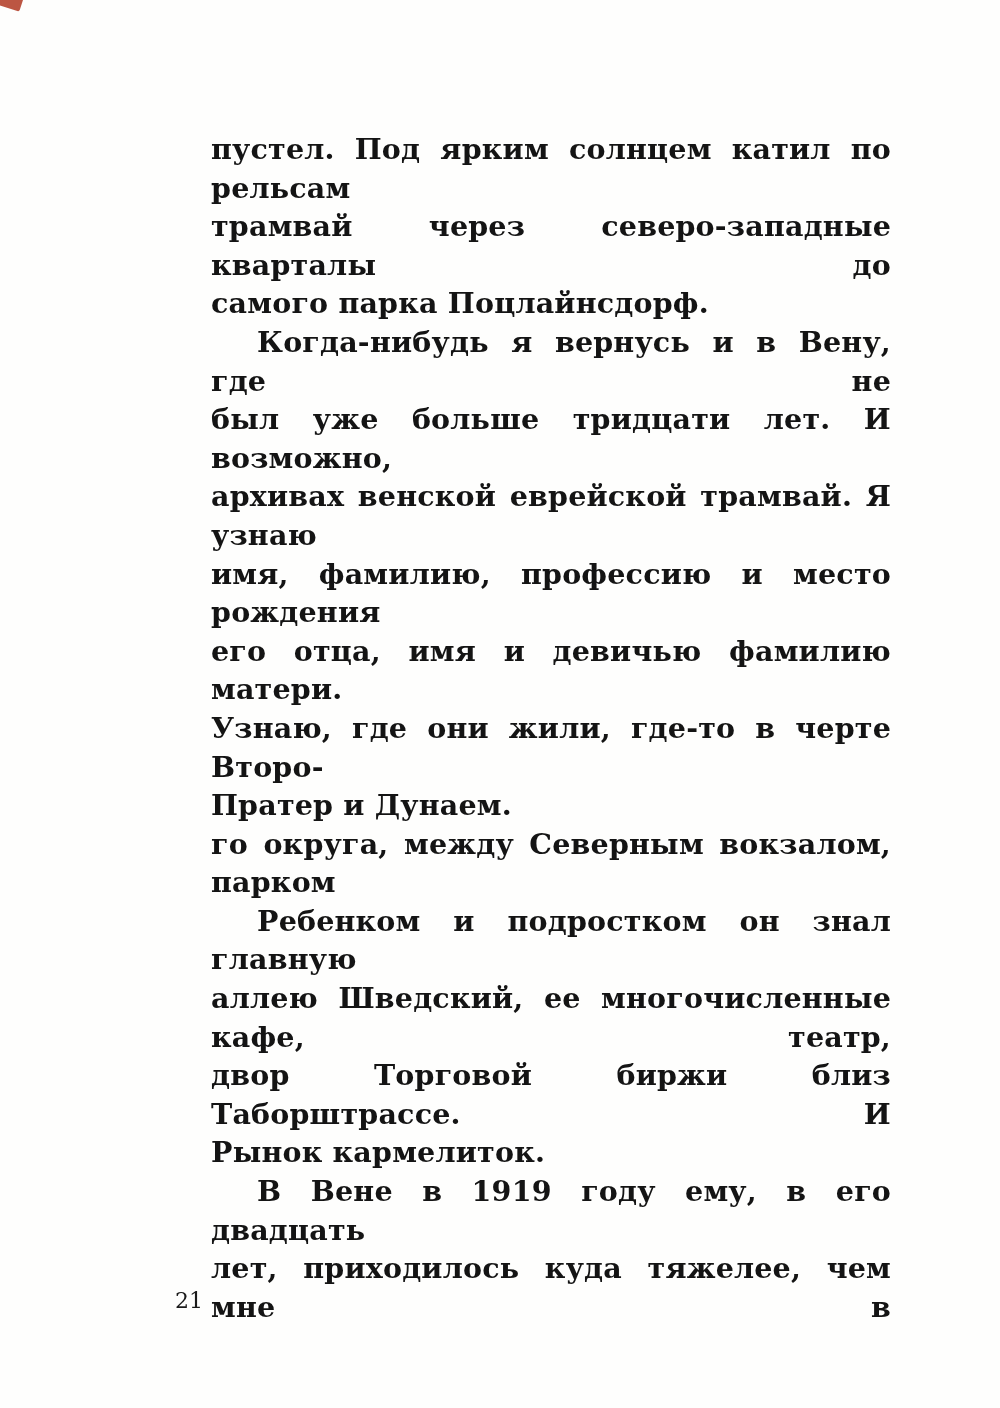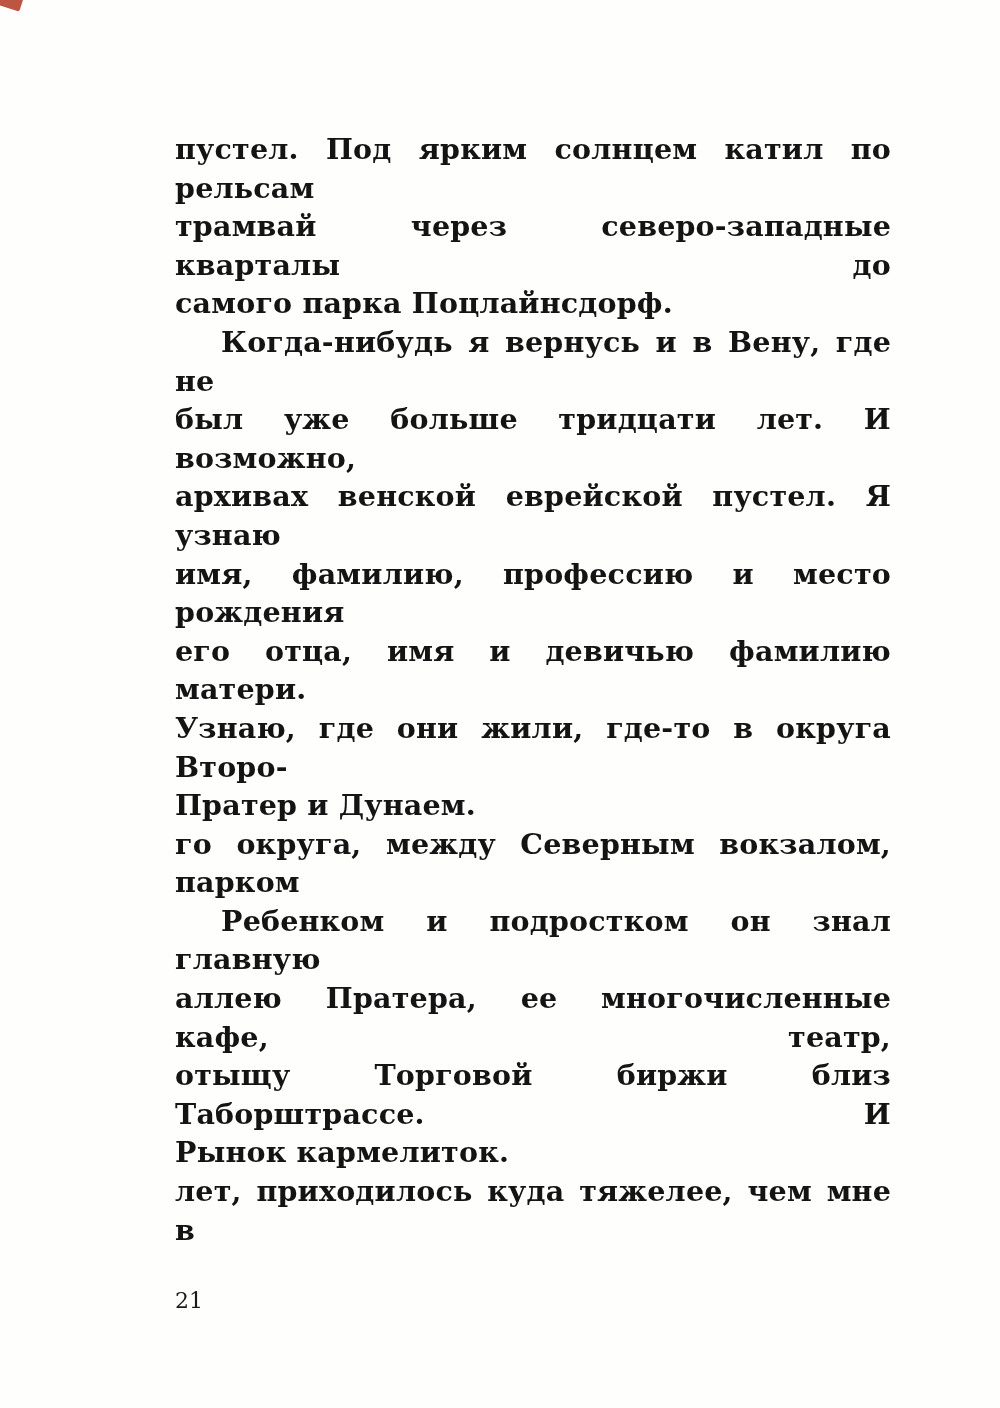--- a/index.html
+++ b/index.html
@@ -38,20 +38,21 @@
     width: 716px;
   }
   .line {
     font-size: 28.5px;
     font-weight: bold;
     line-height: 38.6px;
     letter-spacing: 0.2px;
     text-align: justify;
     text-align-last: justify;
     white-space: normal;
+    margin-left: 36px;
   }
   .line.last {
     text-align: right;
     text-align-last: left;
   }
   .line.indent {
     text-indent: 46px;
   }
   .page-number {
     position: absolute;
@@ -69,27 +70,28 @@
 
 <div class="page">
   <div class="scan-mark" style="background: rgb(181, 68, 47);"></div>
 
   <div class="text-block">
       <div class="line">пустел. Под ярким солнцем катил по рельсам</div>
       <div class="line">трамвай через северо-западные кварталы до</div>
       <div class="line last">самого парка Поцлайнсдорф.</div>
       <div class="line indent">Когда-нибудь я вернусь и в Вену, где не</div>
       <div class="line">был уже больше тридцати лет. И возможно,</div>
-      <div class="line">архивах венской еврейской пустел. Я узнаю</div>
+      <div class="line">архивах венской еврейской трамвай. Я узнаю</div>
       <div class="line">имя, фамилию, профессию и место рождения</div>
       <div class="line">его отца, имя и девичью фамилию матери.</div>
-      <div class="line">Узнаю, где они жили, где-то в округа Второ-</div>
+      <div class="line">Узнаю, где они жили, где-то в черте Второ-</div>
       <div class="line last">Пратер и Дунаем.</div>
       <div class="line">го округа, между Северным вокзалом, парком</div>
       <div class="line indent">Ребенком и подростком он знал главную</div>
-      <div class="line">аллею Пратера, ее многочисленные кафе, театр,</div>
-      <div class="line">отыщу Торговой биржи близ Таборштрассе. И</div>
+      <div class="line">аллею Шведский, ее многочисленные кафе, театр,</div>
+      <div class="line">двор Торговой биржи близ Таборштрассе. И</div>
       <div class="line last">Рынок кармелиток.</div>
+      <div class="line indent">В Вене в 1919 году ему, в его двадцать</div>
       <div class="line">лет, приходилось куда тяжелее, чем мне в</div>
     </div>
 
   <div class="page-number">21</div>
 </div>
 
 </body></html>

